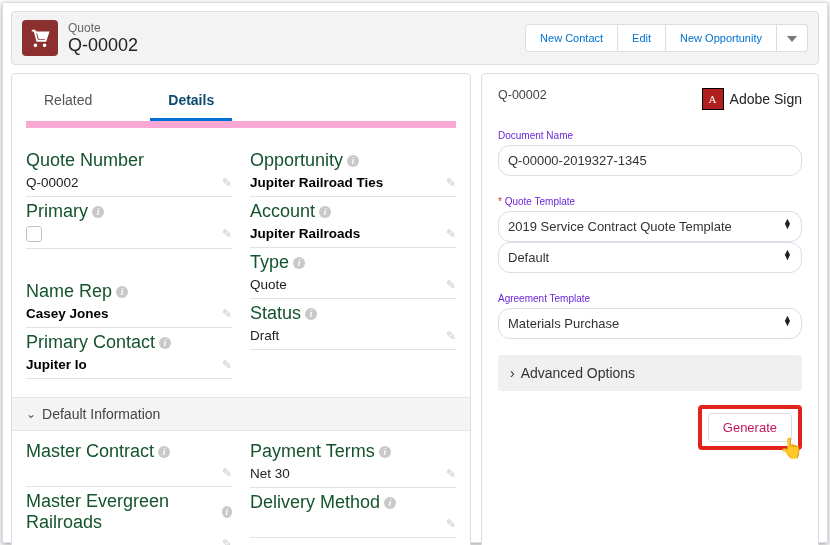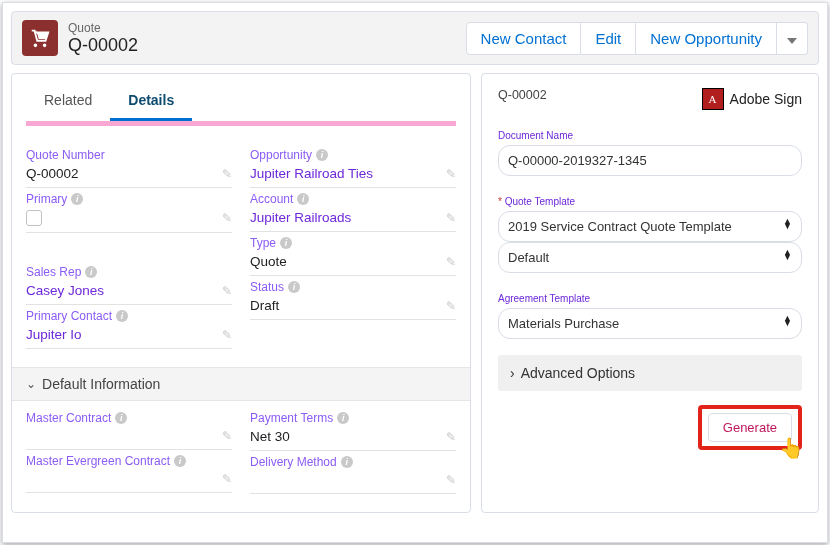--- a/index.html
+++ b/index.html
@@ -20,47 +20,47 @@
     width: 36px; height: 36px; background:#8b2f2f; border-radius:4px;
     display:flex; align-items:center; justify-content:center; color:#fff;
     margin-right:10px;
   }
   .header-icon svg { width:22px; height:22px; fill:#fff; }
   .header-titles .sub { font-size:12px; color:#666; }
   .header-titles .main { font-size:18px; color:#222; }
   .header-actions { margin-left:auto; display:flex; gap:0; }
   .hbtn {
     background:#fff; border:1px solid #d8dde6; color:#0070d2;
-    font-size:15px; padding:7px 14px; cursor:pointer;
+    font-size:11px; padding:7px 14px; cursor:pointer;
   }
   .hbtn + .hbtn { border-left:none; }
   .hbtn:first-child { border-radius:4px 0 0 4px; }
   .hbtn.caret { border-radius:0 4px 4px 0; padding:7px 10px; color:#555; }
   .caret-glyph { display:inline-block; width:0; height:0; border-left:5px solid transparent; border-right:5px solid transparent; border-top:6px solid #777; }
 
   
   .cols { display:flex; gap:10px; padding:0 8px 8px 8px; }
   .panel { background:#fff; border:1px solid #d8dde6; border-radius:4px; }
   .left  { width: 460px; padding: 8px 14px 14px 14px; }
   .right { flex:1; padding: 14px 16px; position:relative; }
 
   
-  .tabs { display:flex; border-bottom:5px solid #f9a8d4; margin-bottom:22px; }
+  .tabs { display:flex; border-bottom:7px solid #f9a8d4; margin-bottom:22px;gap:40px; }
   .tab { padding:10px 18px; font-size:14px; color:#555; cursor:pointer; }
   .tab.active { color:#0c4a6e; font-weight:600; border-bottom:3px solid #0070d2; }
 
   
   .dgrid { display:flex; gap:18px; }
   .dcol { flex:1; display:flex; flex-direction:column; }
   .field { margin-bottom:4px; }
-  .flabel { font-size:12px; color:#8b5cf6; display:flex; align-items:center; gap:4px; }
+  .flabel { font-size:18px; color:#14532d; display:flex; align-items:center; gap:4px; }
   .info-dot { width:12px; height:12px; border-radius:50%; background:#c9c9c9; display:inline-flex; align-items:center; justify-content:center; color:#fff; font-size:9px; font-weight:bold; font-style:normal;}
   .info-dot::after { content:"i"; font-style: italic;}
   .fval { font-size:13.5px; color:#222; padding:4px 0 6px 0; border-bottom:1px solid #e2e2e2; display:flex; align-items:center; }
-  .fval a, .link { color:#6d28d9; text-decoration:none; }
+  .fval a, .link { color:#000000; text-decoration:none;font-weight:bold; }
   .pencil { margin-left:auto; color:#c7c7c7; font-size:12px; cursor:pointer; }
   .checkbox-fake { width:16px; height:16px; border:1px solid #c2c2c2; border-radius:3px; display:inline-block; }
 
   .section-hdr {
     background:#f4f4f4; margin:14px -14px 10px -14px; padding:8px 14px;
     font-size:14px; color:#444; display:flex; align-items:center; gap:6px;
     border-top:1px solid #e5e5e5; border-bottom:1px solid #e5e5e5;
   }
   .chev { font-size:12px; color:#555; }
 
@@ -136,21 +136,21 @@
                 <span class="info-dot"></span>
               </div>
             <div class="fval">
                 <span class="checkbox-fake"></span>
                 <span class="pencil">✎</span>
               </div>
           </div>
           <div style="height:28px"></div>
           <div class="field">
             <div class="flabel">
-                <span>Sales Rep</span>
+                <span>Name Rep</span>
                 <span class="info-dot"></span>
               </div>
             <div class="fval">
                 <a href="#" class="link">Casey Jones</a>
                 <span class="pencil">✎</span>
               </div>
           </div>
           <div class="field">
             <div class="flabel">
                 <span>Primary Contact</span>
@@ -219,21 +219,21 @@
                 <span>Master Contract</span>
                 <span class="info-dot"></span>
               </div>
             <div class="fval">
                 <span></span>
                 <span class="pencil">✎</span>
               </div>
           </div>
           <div class="field">
             <div class="flabel">
-                <span>Master Evergreen Contract</span>
+                <span>Master Evergreen Railroads</span>
                 <span class="info-dot"></span>
               </div>
             <div class="fval">
                 <span></span>
                 <span class="pencil">✎</span>
               </div>
           </div>
         </div>
         <div class="dcol">
           <div class="field">

